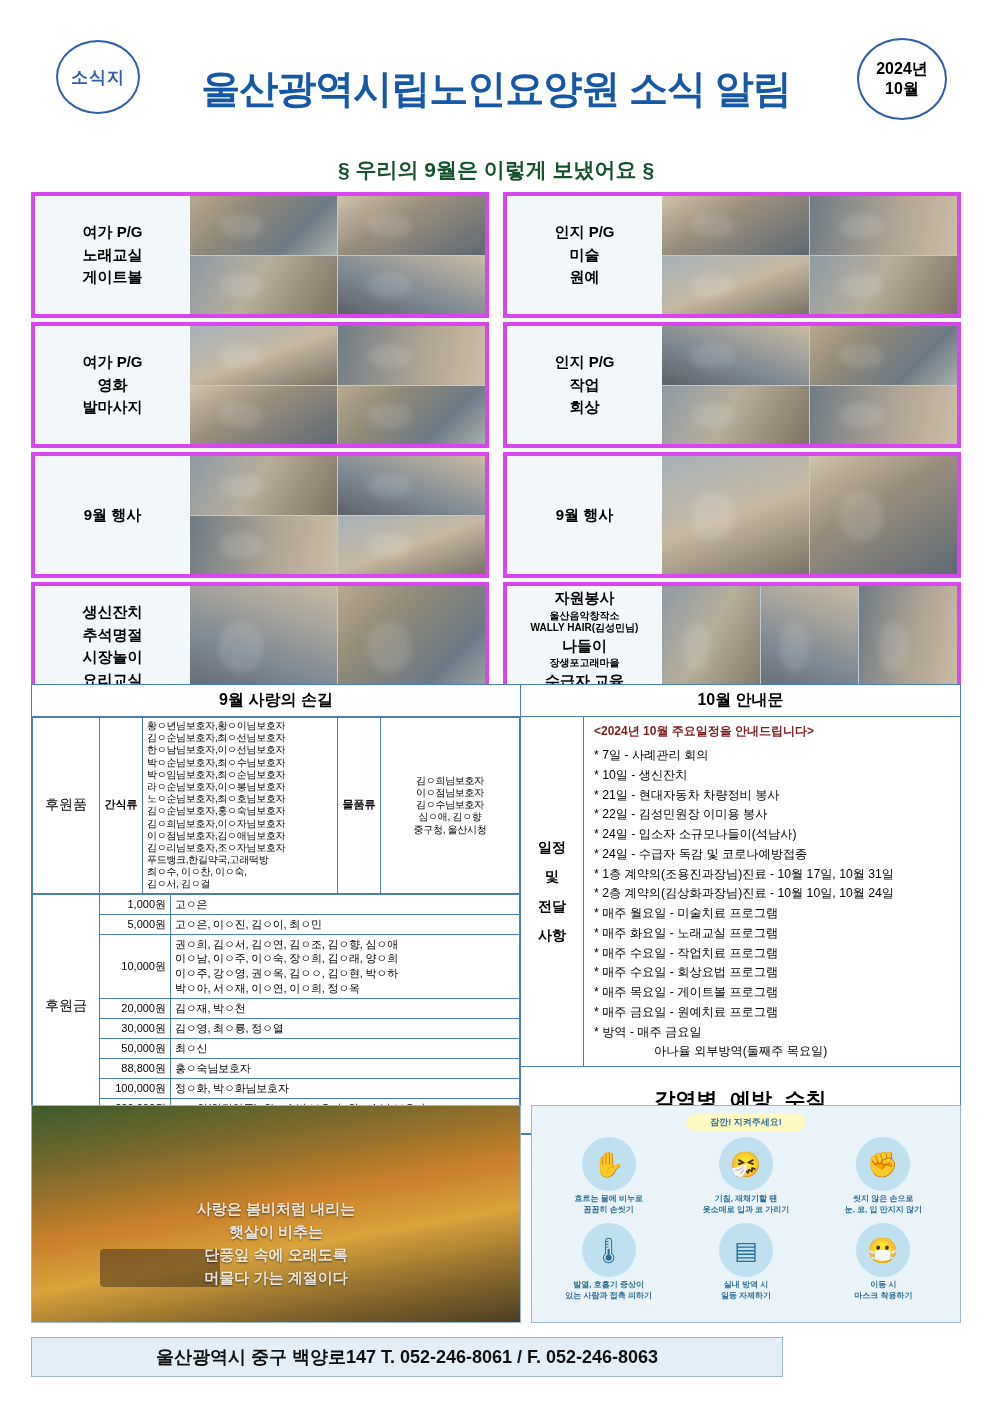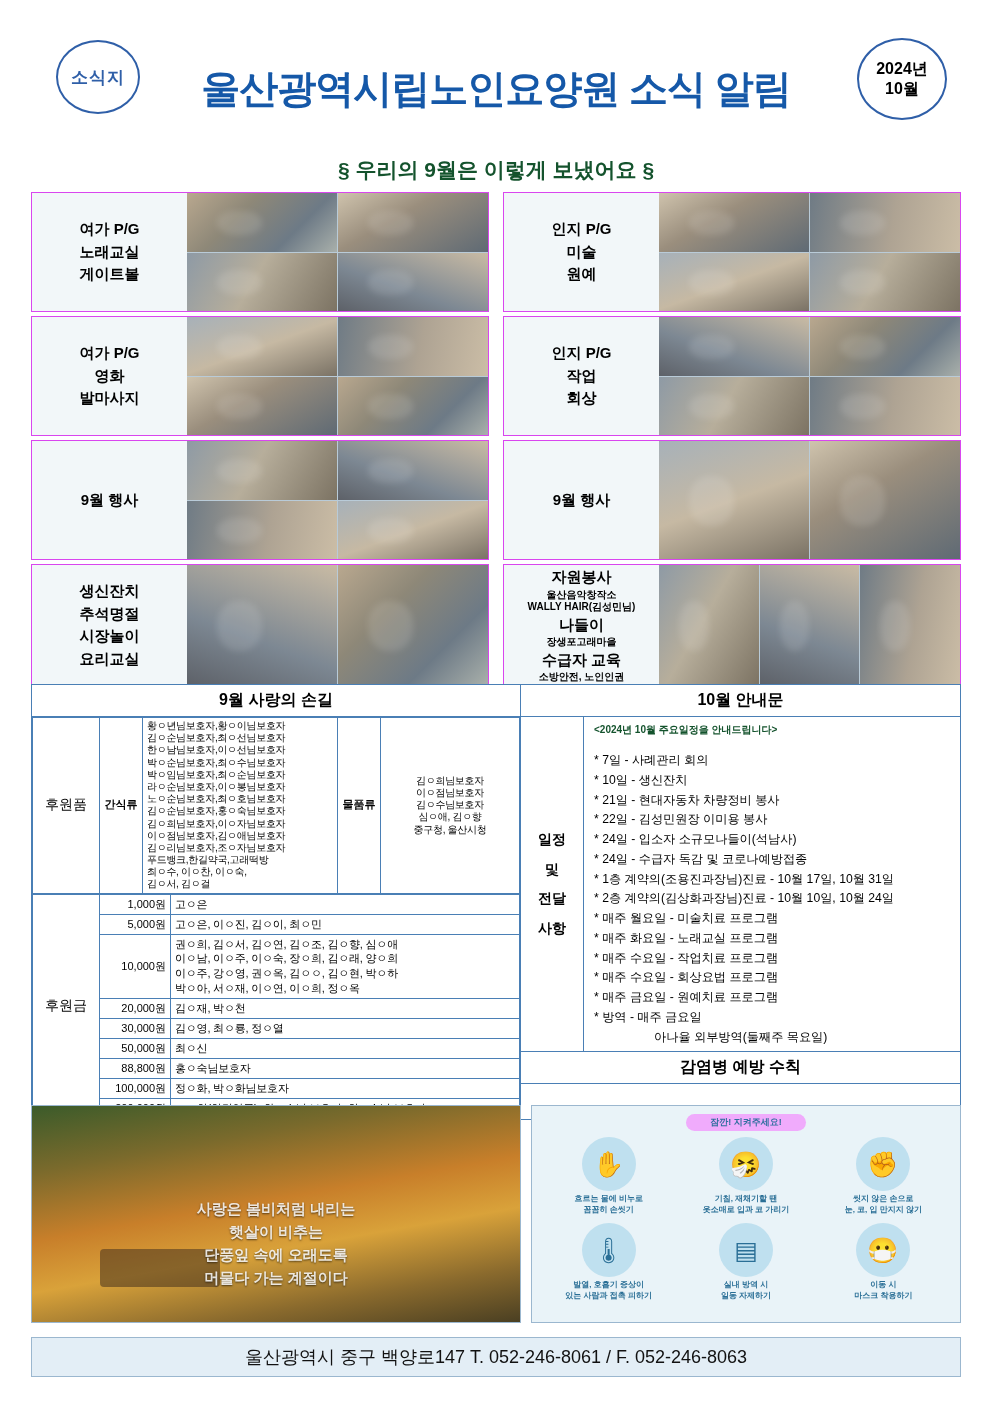--- a/index.html
+++ b/index.html
@@ -88,21 +88,21 @@
   .photo-cols {
     display: flex;
     gap: 14px;
   }
   .photo-col {
     width: 458px;
   }
   .pblock {
     display: flex;
     margin-bottom: 4px;
-    border: 1px solid #d946ef;
+    border: 4px solid #d946ef;
     background: #3b82f6;
     height: 118px;
     overflow: hidden;
   }
   .pblock.tall { height: 120px; }
   .plabel {
     width: 155px;
     flex: 0 0 155px;
     display: flex;
     flex-direction: column;
@@ -231,43 +231,44 @@
     font-weight: bold;
     line-height: 2.1;
     text-align: center;
   }
   .notice-body {
     flex: 1;
     padding: 6px 8px 4px 10px;
     box-sizing: border-box;
   }
   .notice-title {
-    color: #14532d;
-    font-weight: bold;
-    font-size: 10px;
-    margin-bottom: 14px;
+    color: #7f1d1d;
+    font-weight: bold;
+    font-size: 12px;
+    margin-bottom: 6px;
   }
   .notice-body ul {
     list-style: none;
     margin: 0;
     padding: 0;
   }
   .notice-body li {
     font-size: 12.2px;
     line-height: 1.62;
     white-space: nowrap;
   }
   .notice-body li.indent { padding-left: 60px; }
   .infect-head {
     text-align: center;
-    font-size: 16px;
-    font-weight: bold;
-    padding: 5px 0;
+    font-size: 21px;
+    font-weight: bold;
+    padding: 19px 0;
     border-top: 1px solid #4a7fb5;
     border-bottom: 1px solid #4a7fb5;
+    font-family: Liberation Mono, monospace;
   }
 
   
   .bottom {
     position: absolute;
     top: 1105px;
     left: 31px;
     width: 930px;
     display: flex;
     gap: 10px;
@@ -308,21 +309,21 @@
     box-sizing: border-box;
     background: #e9f3f8;
     padding: 8px 10px;
     position: relative;
   }
   .prevent .pv-title {
     text-align: center;
     font-size: 9px;
     color: #2f6f9e;
     font-weight: bold;
-    background: #f0abfc;
+    background: #fef9c3;
     border-radius: 10px;
     width: 120px;
     margin: 0 auto 6px auto;
     padding: 2px 0;
   }
   .pv-grid {
     display: grid;
     grid-template-columns: repeat(3, 1fr);
     grid-template-rows: 1fr 1fr;
     gap: 4px;
@@ -352,30 +353,30 @@
     color: #2a6f96;
     font-weight: bold;
     line-height: 1.35;
   }
 
   
   .footer {
     position: absolute;
     left: 31px;
     top: 1337px;
-    width: 930px;
+    width: 752px;
     height: 40px;
     background: #e3eef6;
     border: 1px solid #9bb7cf;
     box-sizing: border-box;
     display: flex;
     align-items: center;
     justify-content: center;
     font-size: 18px;
-    font-weight: normal;
+    font-weight: bold;
     color: #111;
   }
 </style>
 </head>
 <body>
 
 <div class="page">
 
   <div class="header">
     <div class="badge-left">소식지</div>
@@ -602,20 +603,21 @@
             <li>* 21일 - 현대자동차 차량정비 봉사</li>
             <li>* 22일 - 김성민원장 이미용 봉사</li>
             <li>* 24일 - 입소자 소규모나들이(석남사)</li>
             <li>* 24일 - 수급자 독감 및 코로나예방접종</li>
             <li>* 1층 계약의(조용진과장님)진료 - 10월 17일, 10월 31일</li>
             <li>* 2층 계약의(김상화과장님)진료 - 10월 10일, 10월 24일</li>
             <li>* 매주 월요일 - 미술치료 프로그램</li>
             <li>* 매주 화요일 - 노래교실 프로그램</li>
             <li>* 매주 수요일 - 작업치료 프로그램</li>
             <li>* 매주 수요일 - 회상요법 프로그램</li>
+            <li>* 매주 목요일 - 게이트볼 프로그램</li>
             <li>* 매주 금요일 - 원예치료 프로그램</li>
             <li>* 방역 - 매주 금요일</li>
             <li class="indent">아나율 외부방역(둘째주 목요일)</li>
           </ul>
         </div>
       </div>
       <div class="infect-head">감염병 예방 수칙</div>
     </div>
   </div>
 

